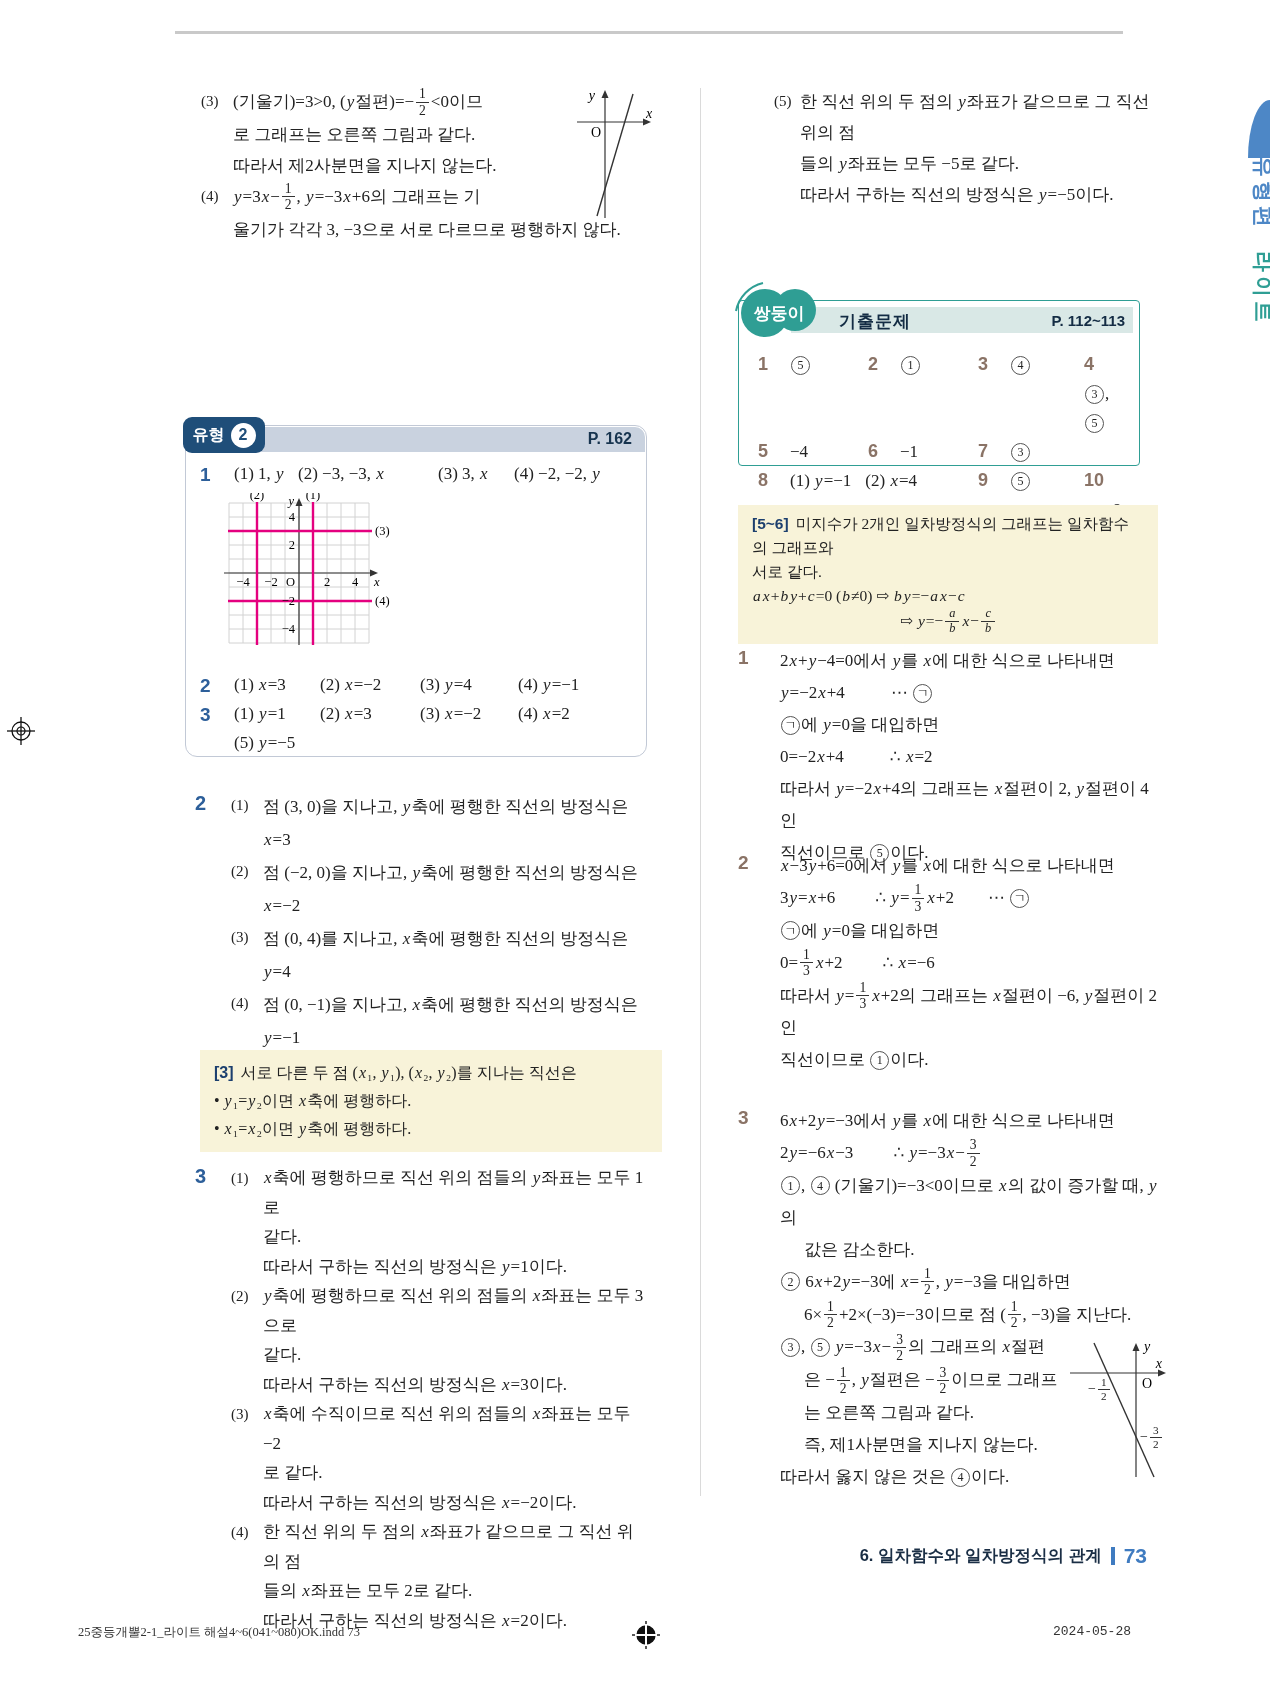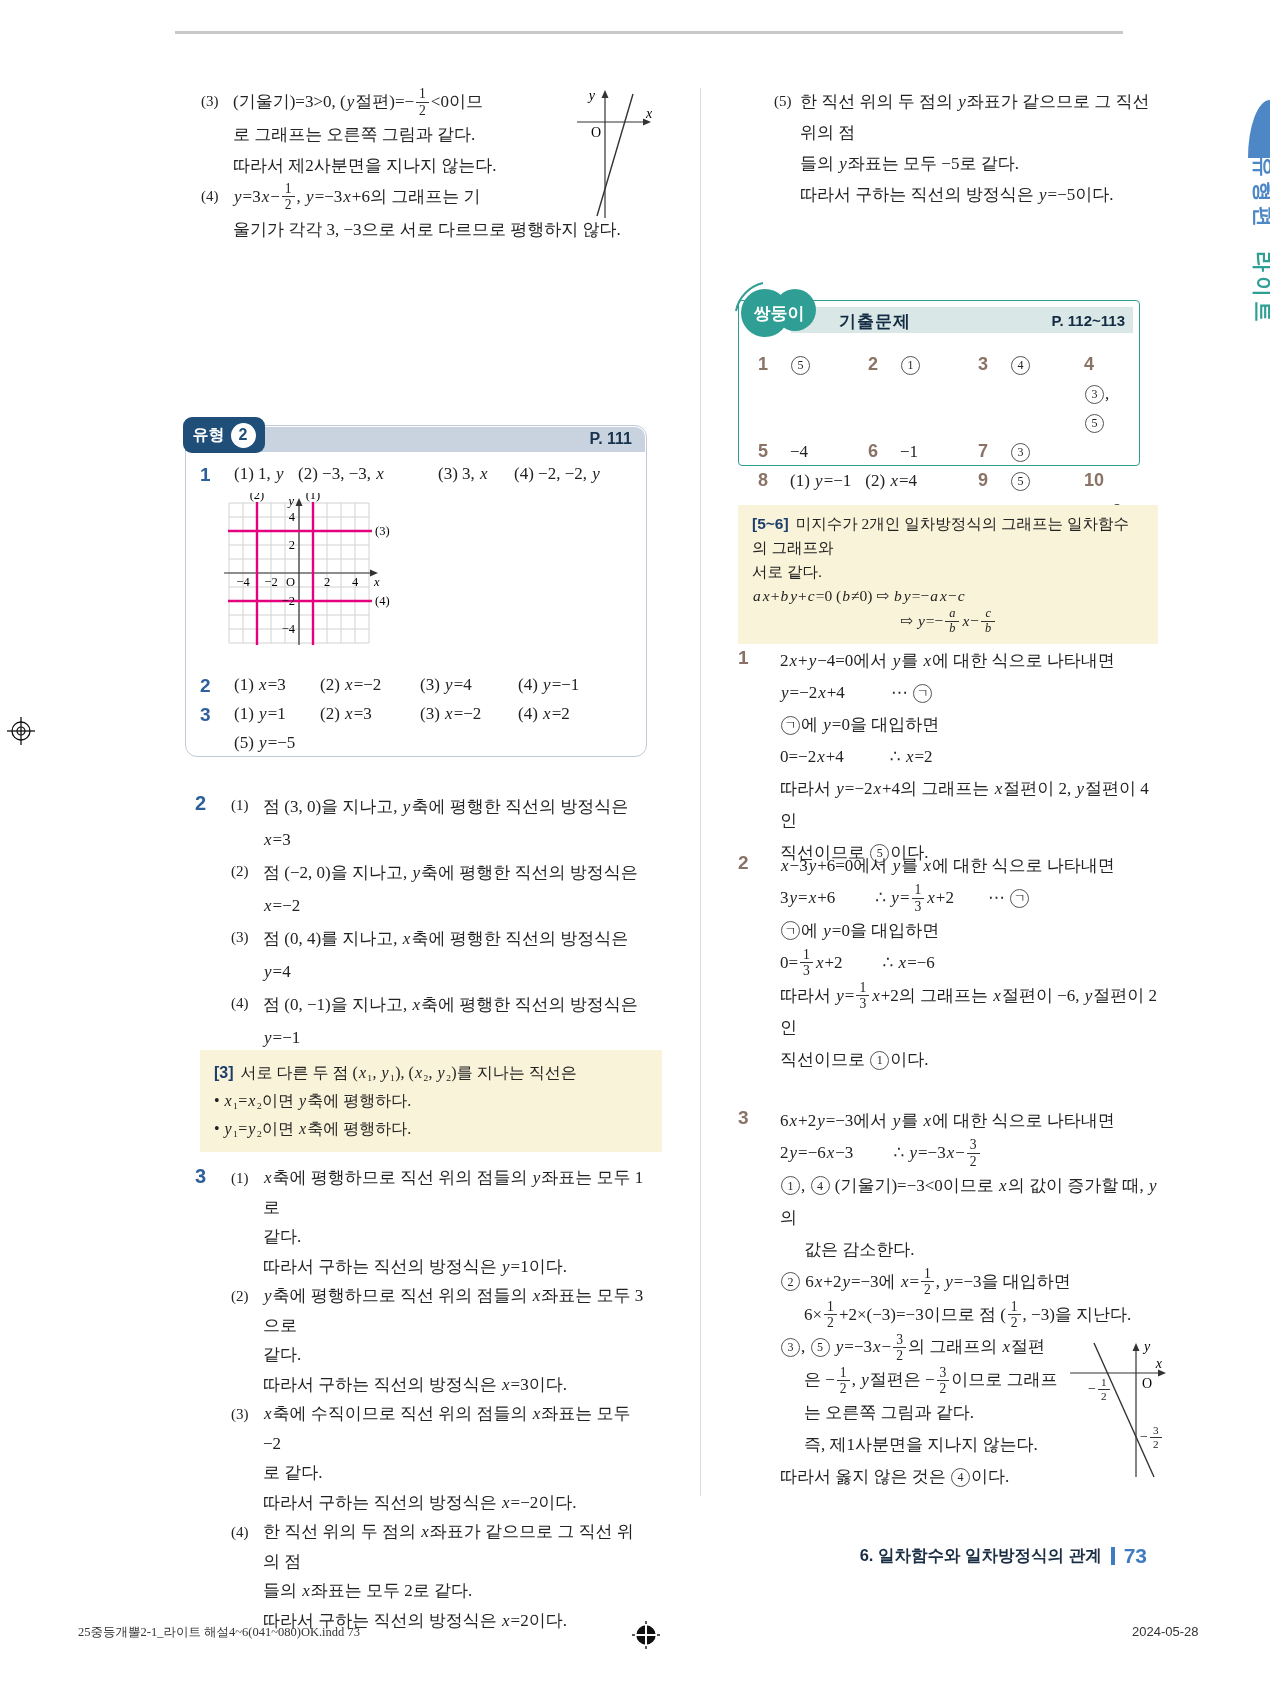--- a/index.html
+++ b/index.html
@@ -93,21 +93,21 @@
   .g3 .ov{position:absolute;font-size:14px}
 
   
   .footer{position:absolute;top:1544px;right:123px;display:flex;align-items:center;gap:9px;
           font-family:"Liberation Sans","DejaVu Sans",sans-serif}
   .f-ch{font-weight:bold;font-size:16.5px;color:#1a2e45}
   .f-bar{width:4px;height:18px;background:#3f7bc0}
   .f-pg{color:#3f7bc0;font-weight:bold;font-size:21px}
   .print-left{position:absolute;left:78px;top:1624px;font-family:Liberation Serif, serif;
           font-size:12.5px;color:#333}
-  .print-right{position:absolute;left:1132px;top:1624px;font-family:Liberation Sans, sans-serif;
+  .print-right{position:absolute;left:1053px;top:1624px;font-family:Liberation Mono, monospace;
           font-size:13px;color:#333}
   .reg-c{position:absolute;left:631px;top:1620px}
   .reg-l{position:absolute;left:6px;top:716px}
 
   
   .side-arc{position:absolute;right:0;top:100px;width:22px;height:58px;background:#4d87c6;
             border-top-left-radius:100% 100%}
   .side-text{position:absolute;right:-4px;top:156px;writing-mode:vertical-rl;text-orientation:sideways;
             font-family:"Liberation Sans","DejaVu Sans",sans-serif;font-weight:bold;font-size:21px;
             letter-spacing:4px;line-height:1}
@@ -166,21 +166,21 @@
       </svg>
     </div>
   </div>
 
   <div class="type-box">
     <div class="type-bar"></div>
     <div class="type-tab">
       <span>유형</span>
       <span class="tnum">2</span>
     </div>
-    <span class="type-page">P. 111</span>
+    <span class="type-page">P. 162</span>
     <div class="type-body">
 
     <div class="trow"><span class="rnum">1</span><span class="cell" style="width: 64px;">(1) 1, <i class="mv">y</i></span><span class="cell" style="width: 140px;">(2) −3, −3, <i class="mv">x</i></span><span class="cell" style="width: 76px;">(3) 3, <i class="mv">x</i></span><span class="cell">(4) −2, −2, <i class="mv">y</i></span></div>
         <div class="type-graph">
         <svg width="238" height="168" viewBox="0 0 238 168">
           <g stroke="#d2d2d2" stroke-width="1">
             <line x1="25" y1="10" x2="25" y2="150"></line>
               <line x1="39" y1="10" x2="39" y2="150"></line>
             <line x1="53" y1="10" x2="53" y2="150"></line>
               <line x1="67" y1="10" x2="67" y2="150"></line>
@@ -267,22 +267,22 @@
           <div class="ibody">
             <div class="line">점 (0, −1)을 지나고, <i class="mv">x</i>축에 평행한 직선의 방정식은</div>
             <div class="line"><i class="mv">y</i>=−1</div>
           </div>
         </div>
       </div>
   </div>
 
   <div class="note note3">
       <div class="line"><span class="nlab">[3]</span>서로 다른 두 점 (<i class="mv">x</i>₁, <i class="mv">y</i>₁), (<i class="mv">x</i>₂, <i class="mv">y</i>₂)를 지나는 직선은</div>
+      <div class="line">• <i class="mv">y</i>₁=<i class="mv">y</i>₂이면 <i class="mv">x</i>축에 평행하다.</div>
       <div class="line">• <i class="mv">x</i>₁=<i class="mv">x</i>₂이면 <i class="mv">y</i>축에 평행하다.</div>
-      <div class="line">• <i class="mv">y</i>₁=<i class="mv">y</i>₂이면 <i class="mv">x</i>축에 평행하다.</div>
     </div>
 
   <div class="sol sol3L">
     <span class="pnum">3</span>
     <div class="items">
         <div class="item">
           <span class="lab">(1)</span>
           <div class="ibody">
             <div class="line"><i class="mv">x</i>축에 평행하므로 직선 위의 점들의 <i class="mv">y</i>좌표는 모두 1로</div>
             <div class="line">같다.</div>

